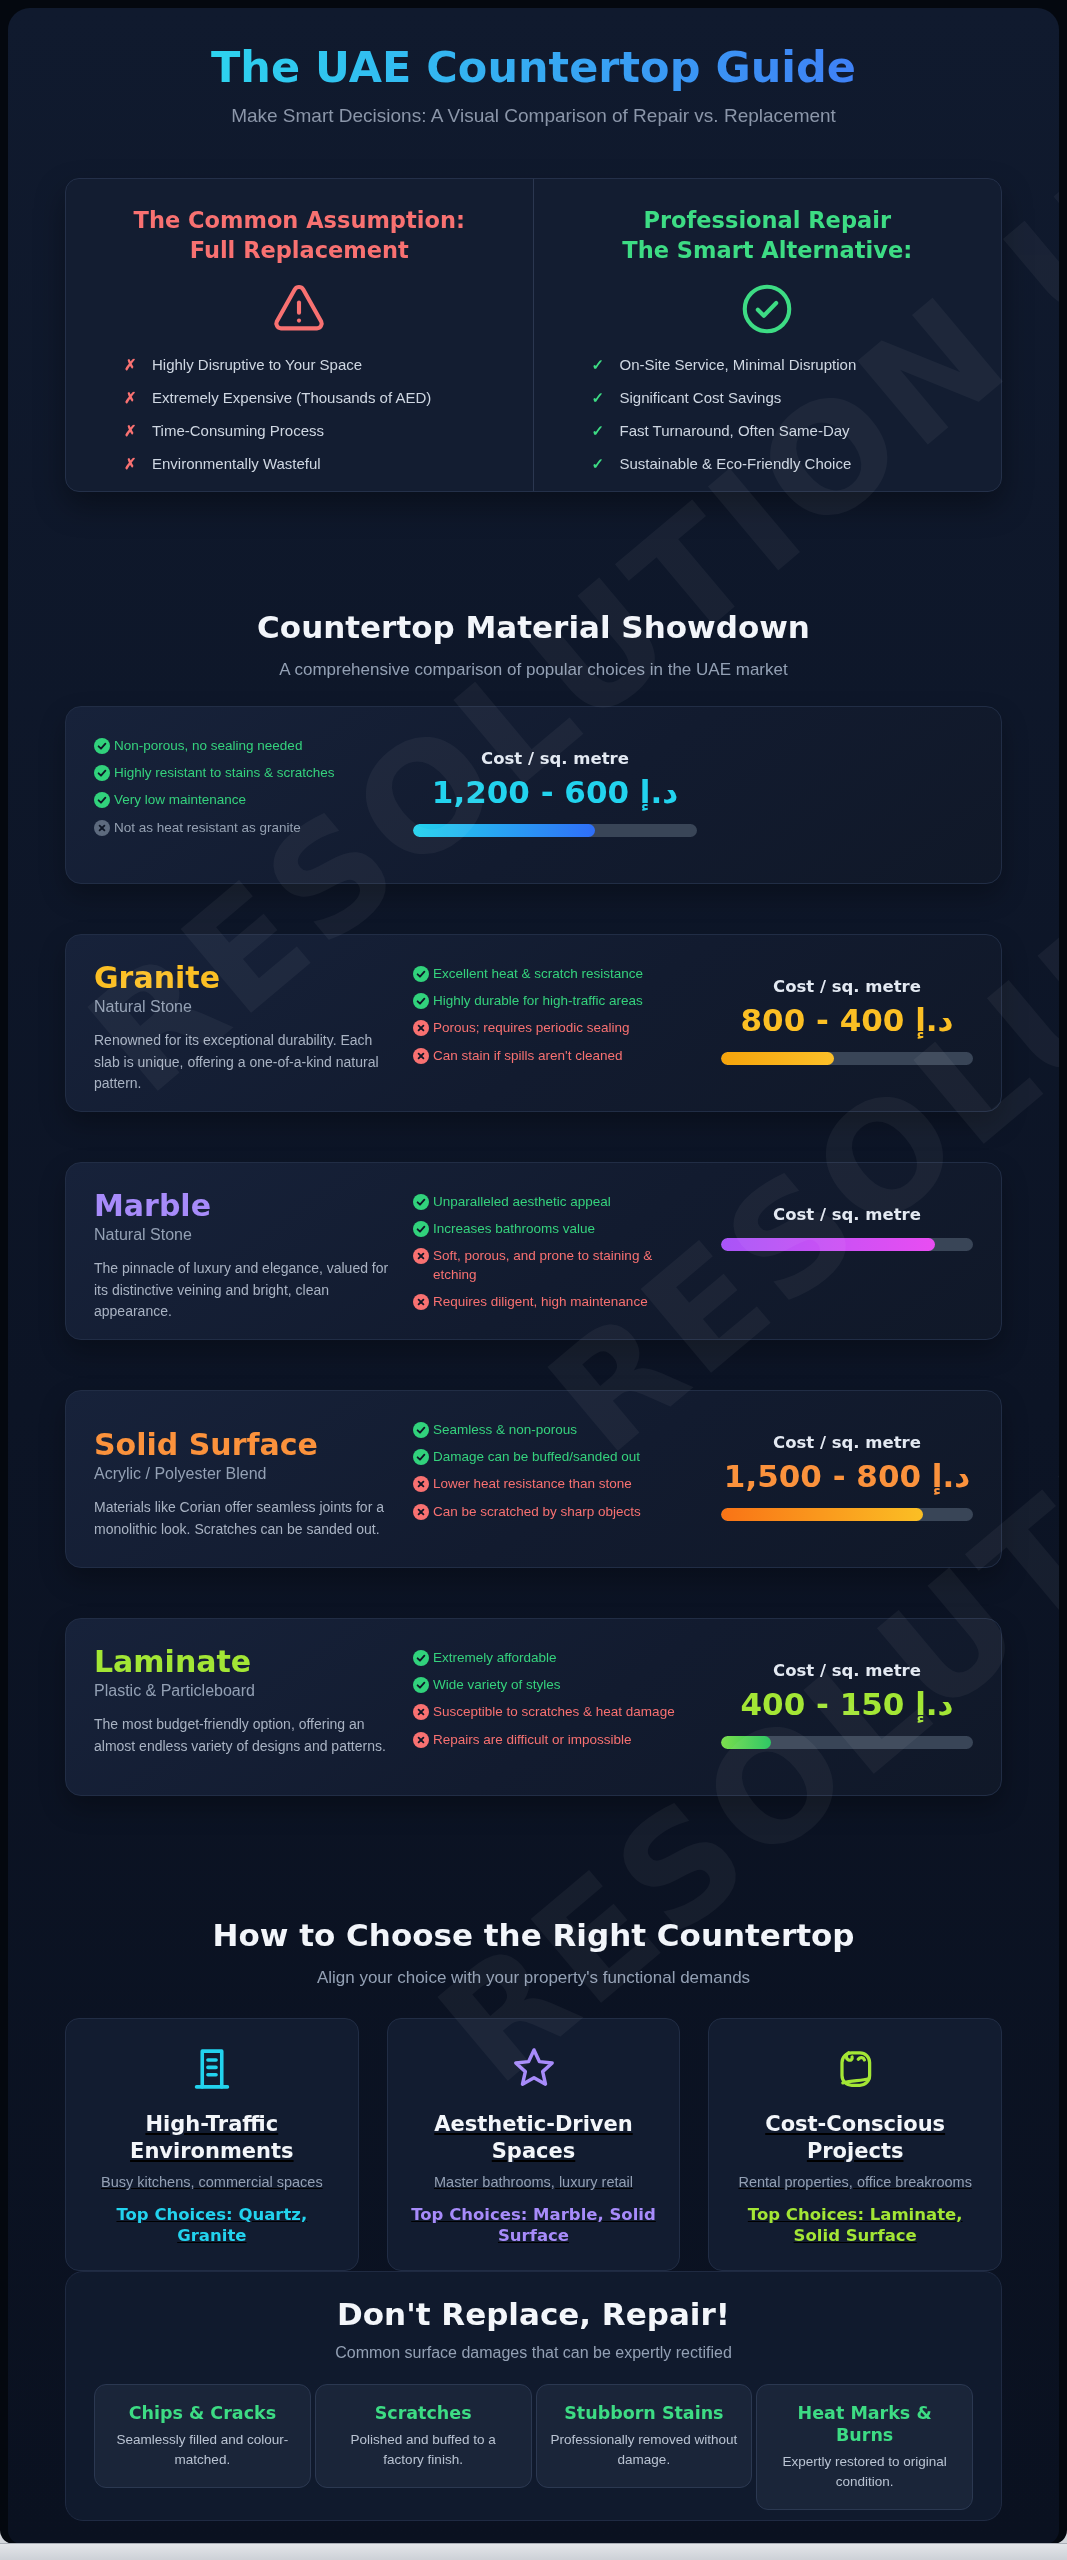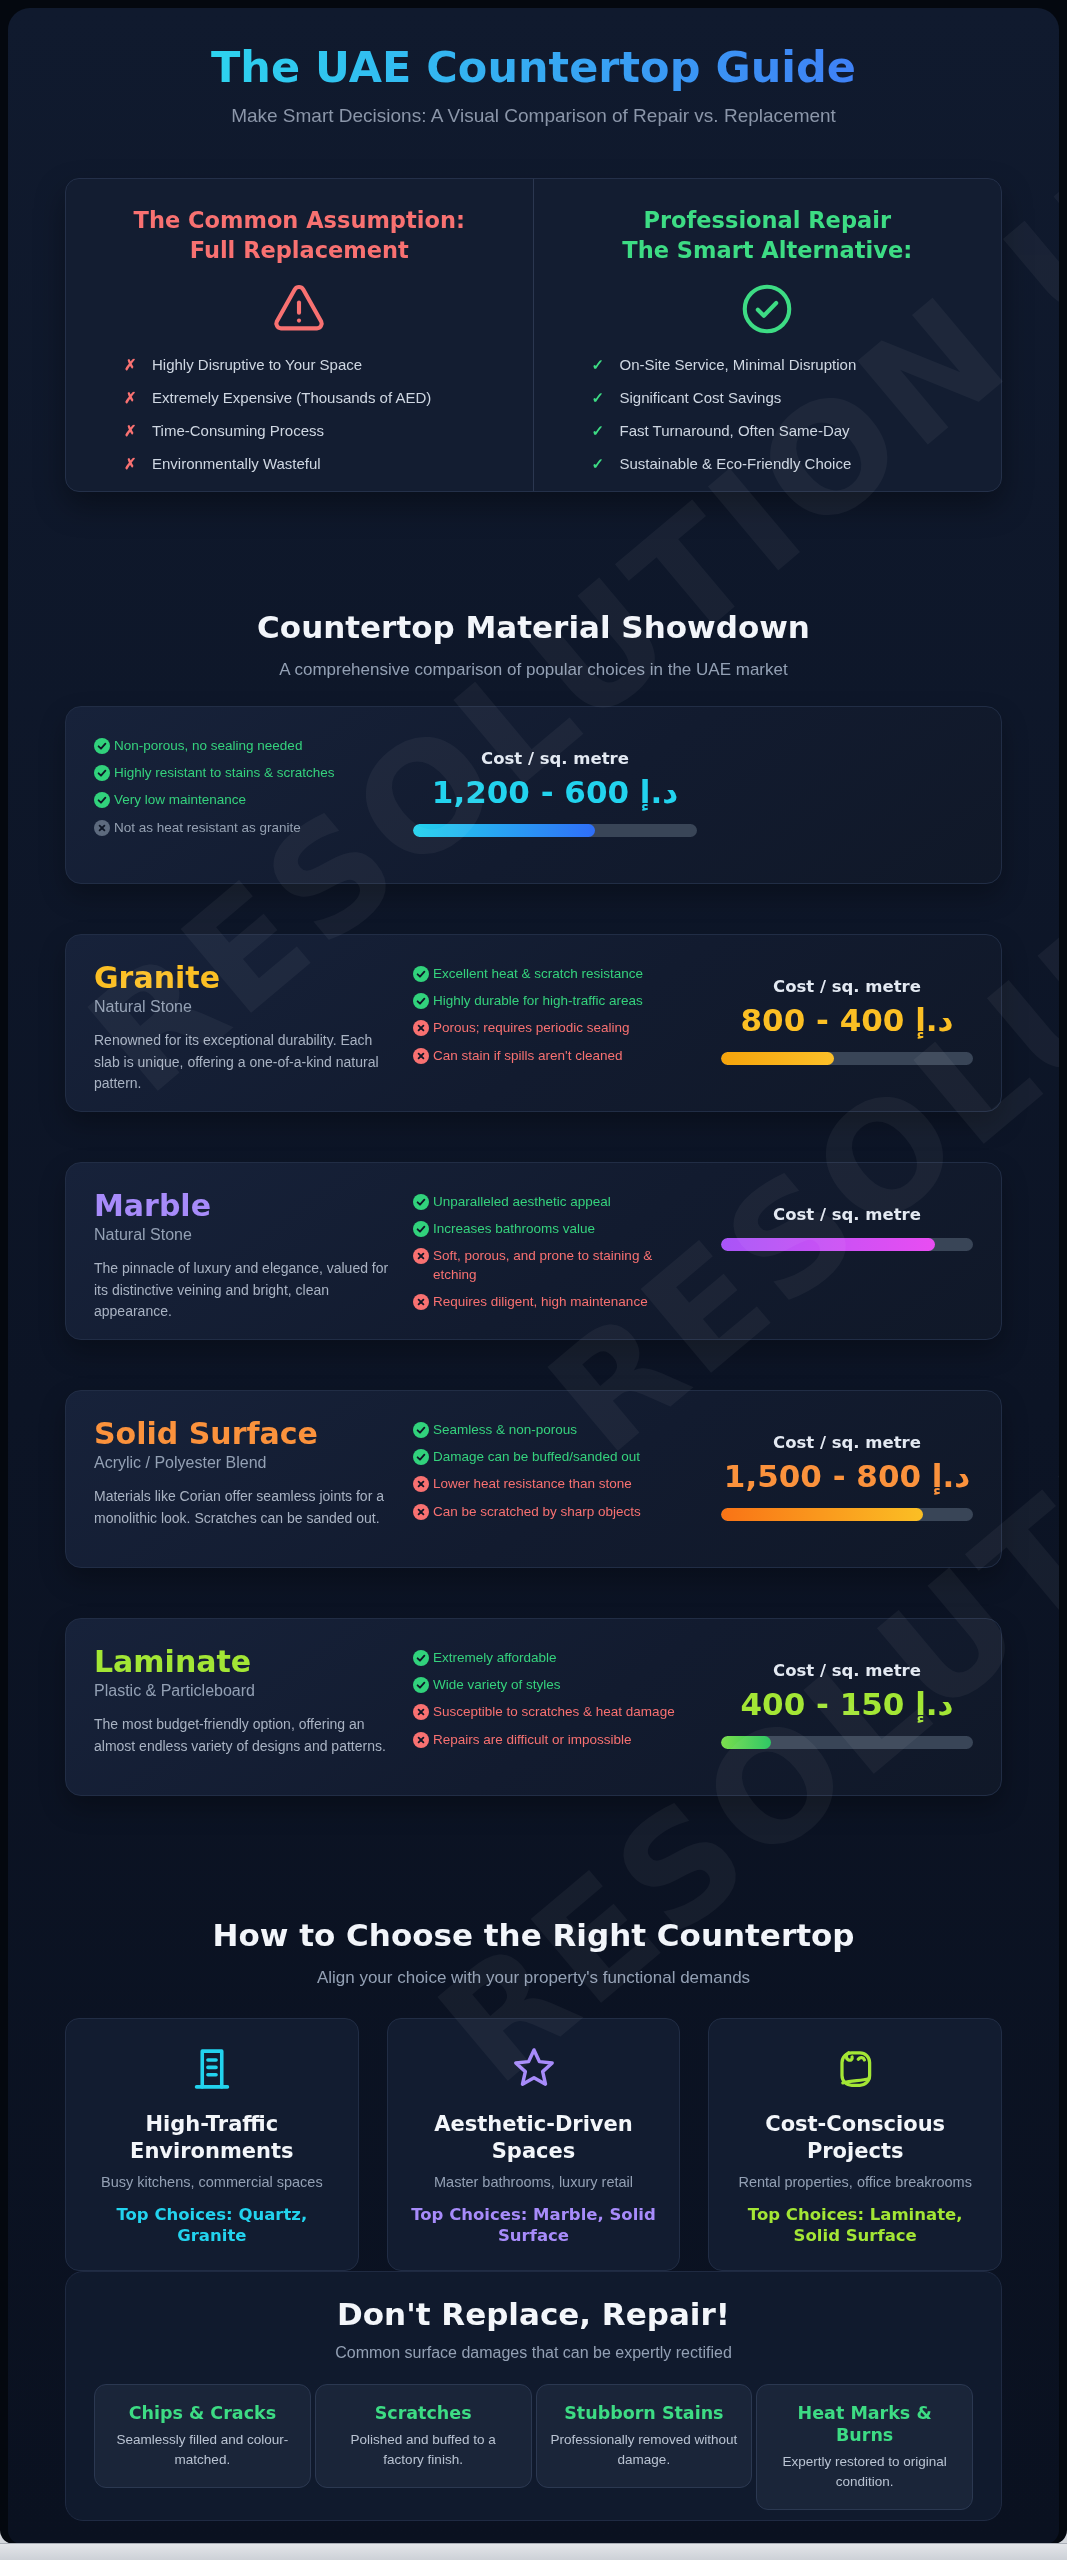--- a/index.html
+++ b/index.html
@@ -68,21 +68,21 @@
   .pt-text.pro{color:#35d27d;}
   .pt-text.con{color:#f87171;}
   .pt-text.neutral{color:#95a1b2;}
   .mat-cost{text-align:center;padding-top:16px;}
   .cost-label{font-family:"DejaVu Sans",sans-serif;font-weight:bold;font-size:16.5px;color:#e3e9f2;}
   .cost-value{margin-top:6px;font-family:"DejaVu Sans",sans-serif;font-weight:bold;font-size:31px;line-height:36px;}
   .cost-bar{margin-top:14px;height:13px;border-radius:7px;background:#394557;overflow:hidden;}
   .cost-fill{height:100%;border-radius:7px;}
   
   .h2-choose{margin-top:118px;}
-  .choose-row{margin-top:28px;display:flex;gap:28px;align-items:center;}
+  .choose-row{margin-top:28px;display:flex;gap:28px;align-items:center;text-decoration:underline;}
   .choice-card{
     flex:1;box-sizing:border-box;text-align:center;
     background:#121c30;border:1px solid #212d45;border-radius:14px;
     padding:24px 20px 24px;
   }
   .choice-icon{height:52px;display:flex;justify-content:center;}
   .choice-title{margin-top:16px;font-family:"DejaVu Sans",sans-serif;font-weight:bold;font-size:21px;line-height:27px;color:#f3f6fa;}
   .choice-sub{margin-top:8px;font-size:14.5px;line-height:19px;color:#93a0b4;}
   .choice-top{margin-top:12px;font-family:"DejaVu Sans",sans-serif;font-weight:bold;font-size:16.5px;line-height:21px;}
   
@@ -325,21 +325,21 @@
     <div class="mat-cost">
       <div class="cost-label">Cost / sq. metre</div>
       <div class="cost-bar">
         <div class="cost-fill" style="width: 85%; background: linear-gradient(90deg, rgb(168, 85, 247), rgb(233, 77, 242));"></div>
       </div>
     </div>
   </section>
 
   <section class="mat-card">
     <div>
-      <h3 class="mat-name" style="color: rgb(251, 146, 60);">Solid Surface</h3>
+      <h3 class="mat-name" style="color: rgb(251, 146, 60); margin-top: 11px;">Solid Surface</h3>
       <div class="mat-type">Acrylic / Polyester Blend</div>
       <p class="mat-desc">Materials like Corian offer seamless joints for a monolithic look. Scratches can be sanded out.</p>
     </div>
     <ul class="mat-points">
   <li>
     <span class="pt-icon"><svg viewBox="0 0 16 16" width="16" height="16">
                   <circle cx="8" cy="8" r="8" fill="#31d27c"></circle>
                   <path d="M4.6 8.3 7 10.7 11.4 5.7" fill="none" stroke="#0e1626" stroke-width="1.8" stroke-linecap="round" stroke-linejoin="round"></path>
                 </svg></span>
     <span class="pt-text pro">Seamless &amp; non-porous</span>

